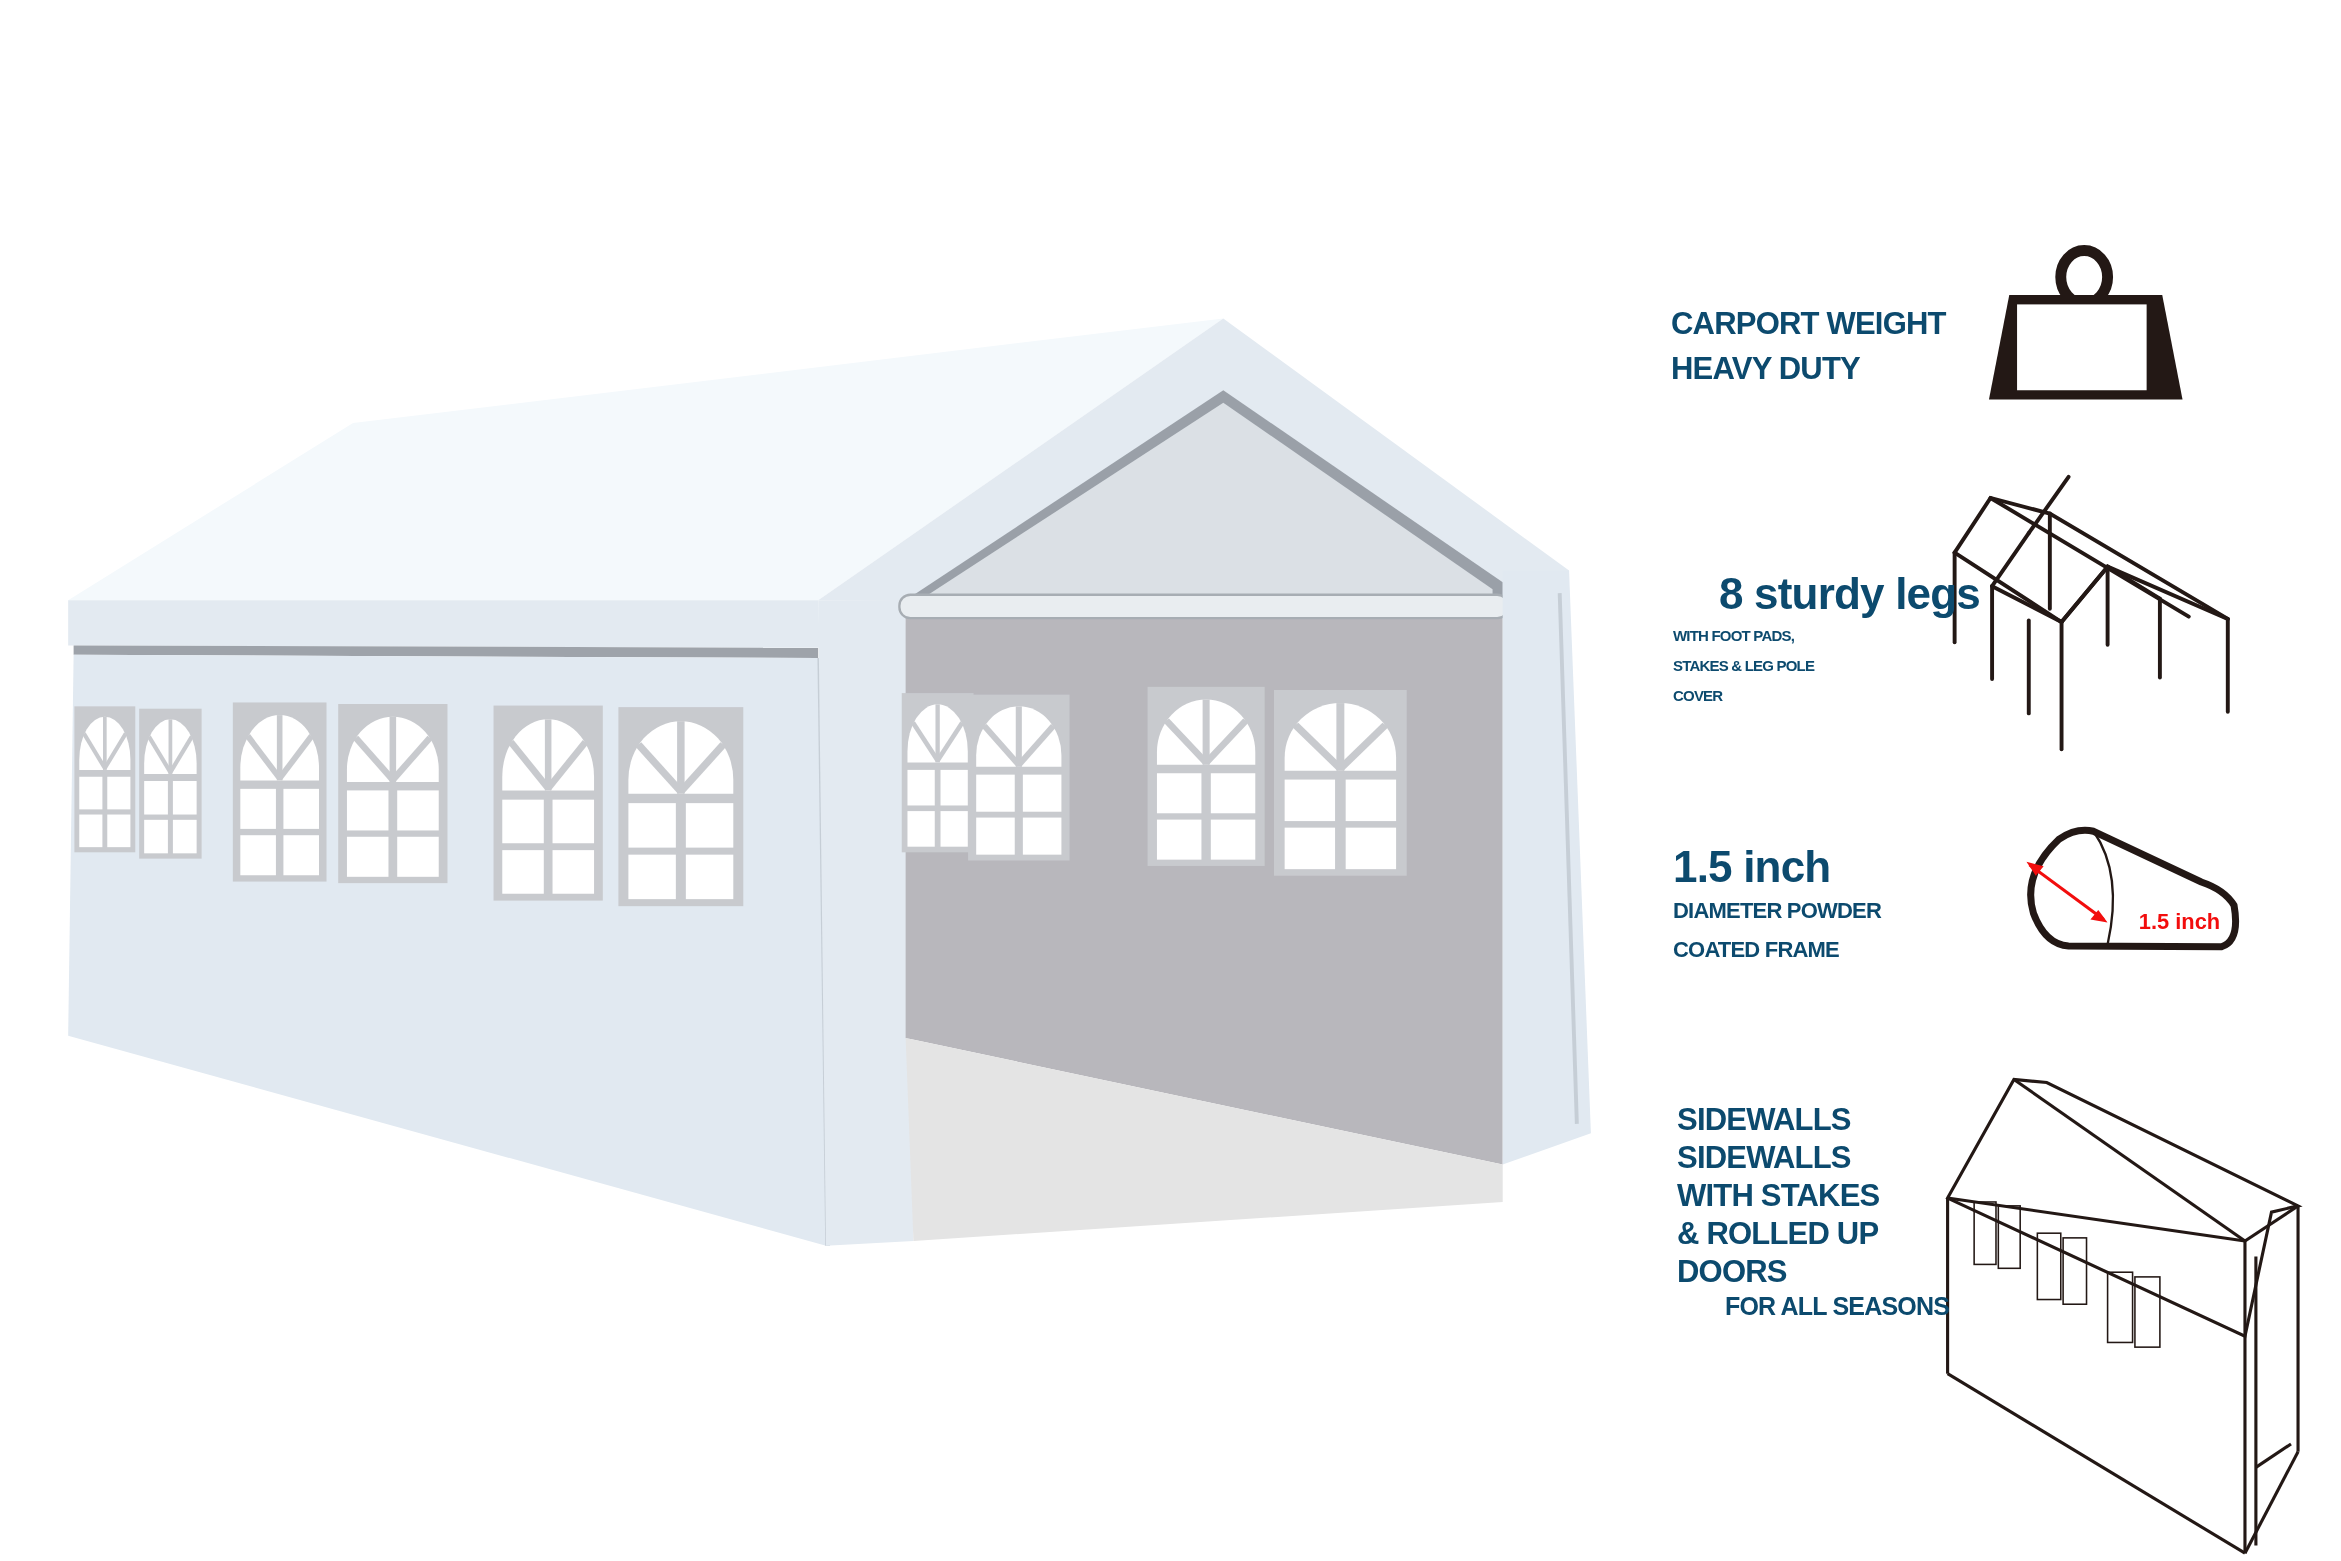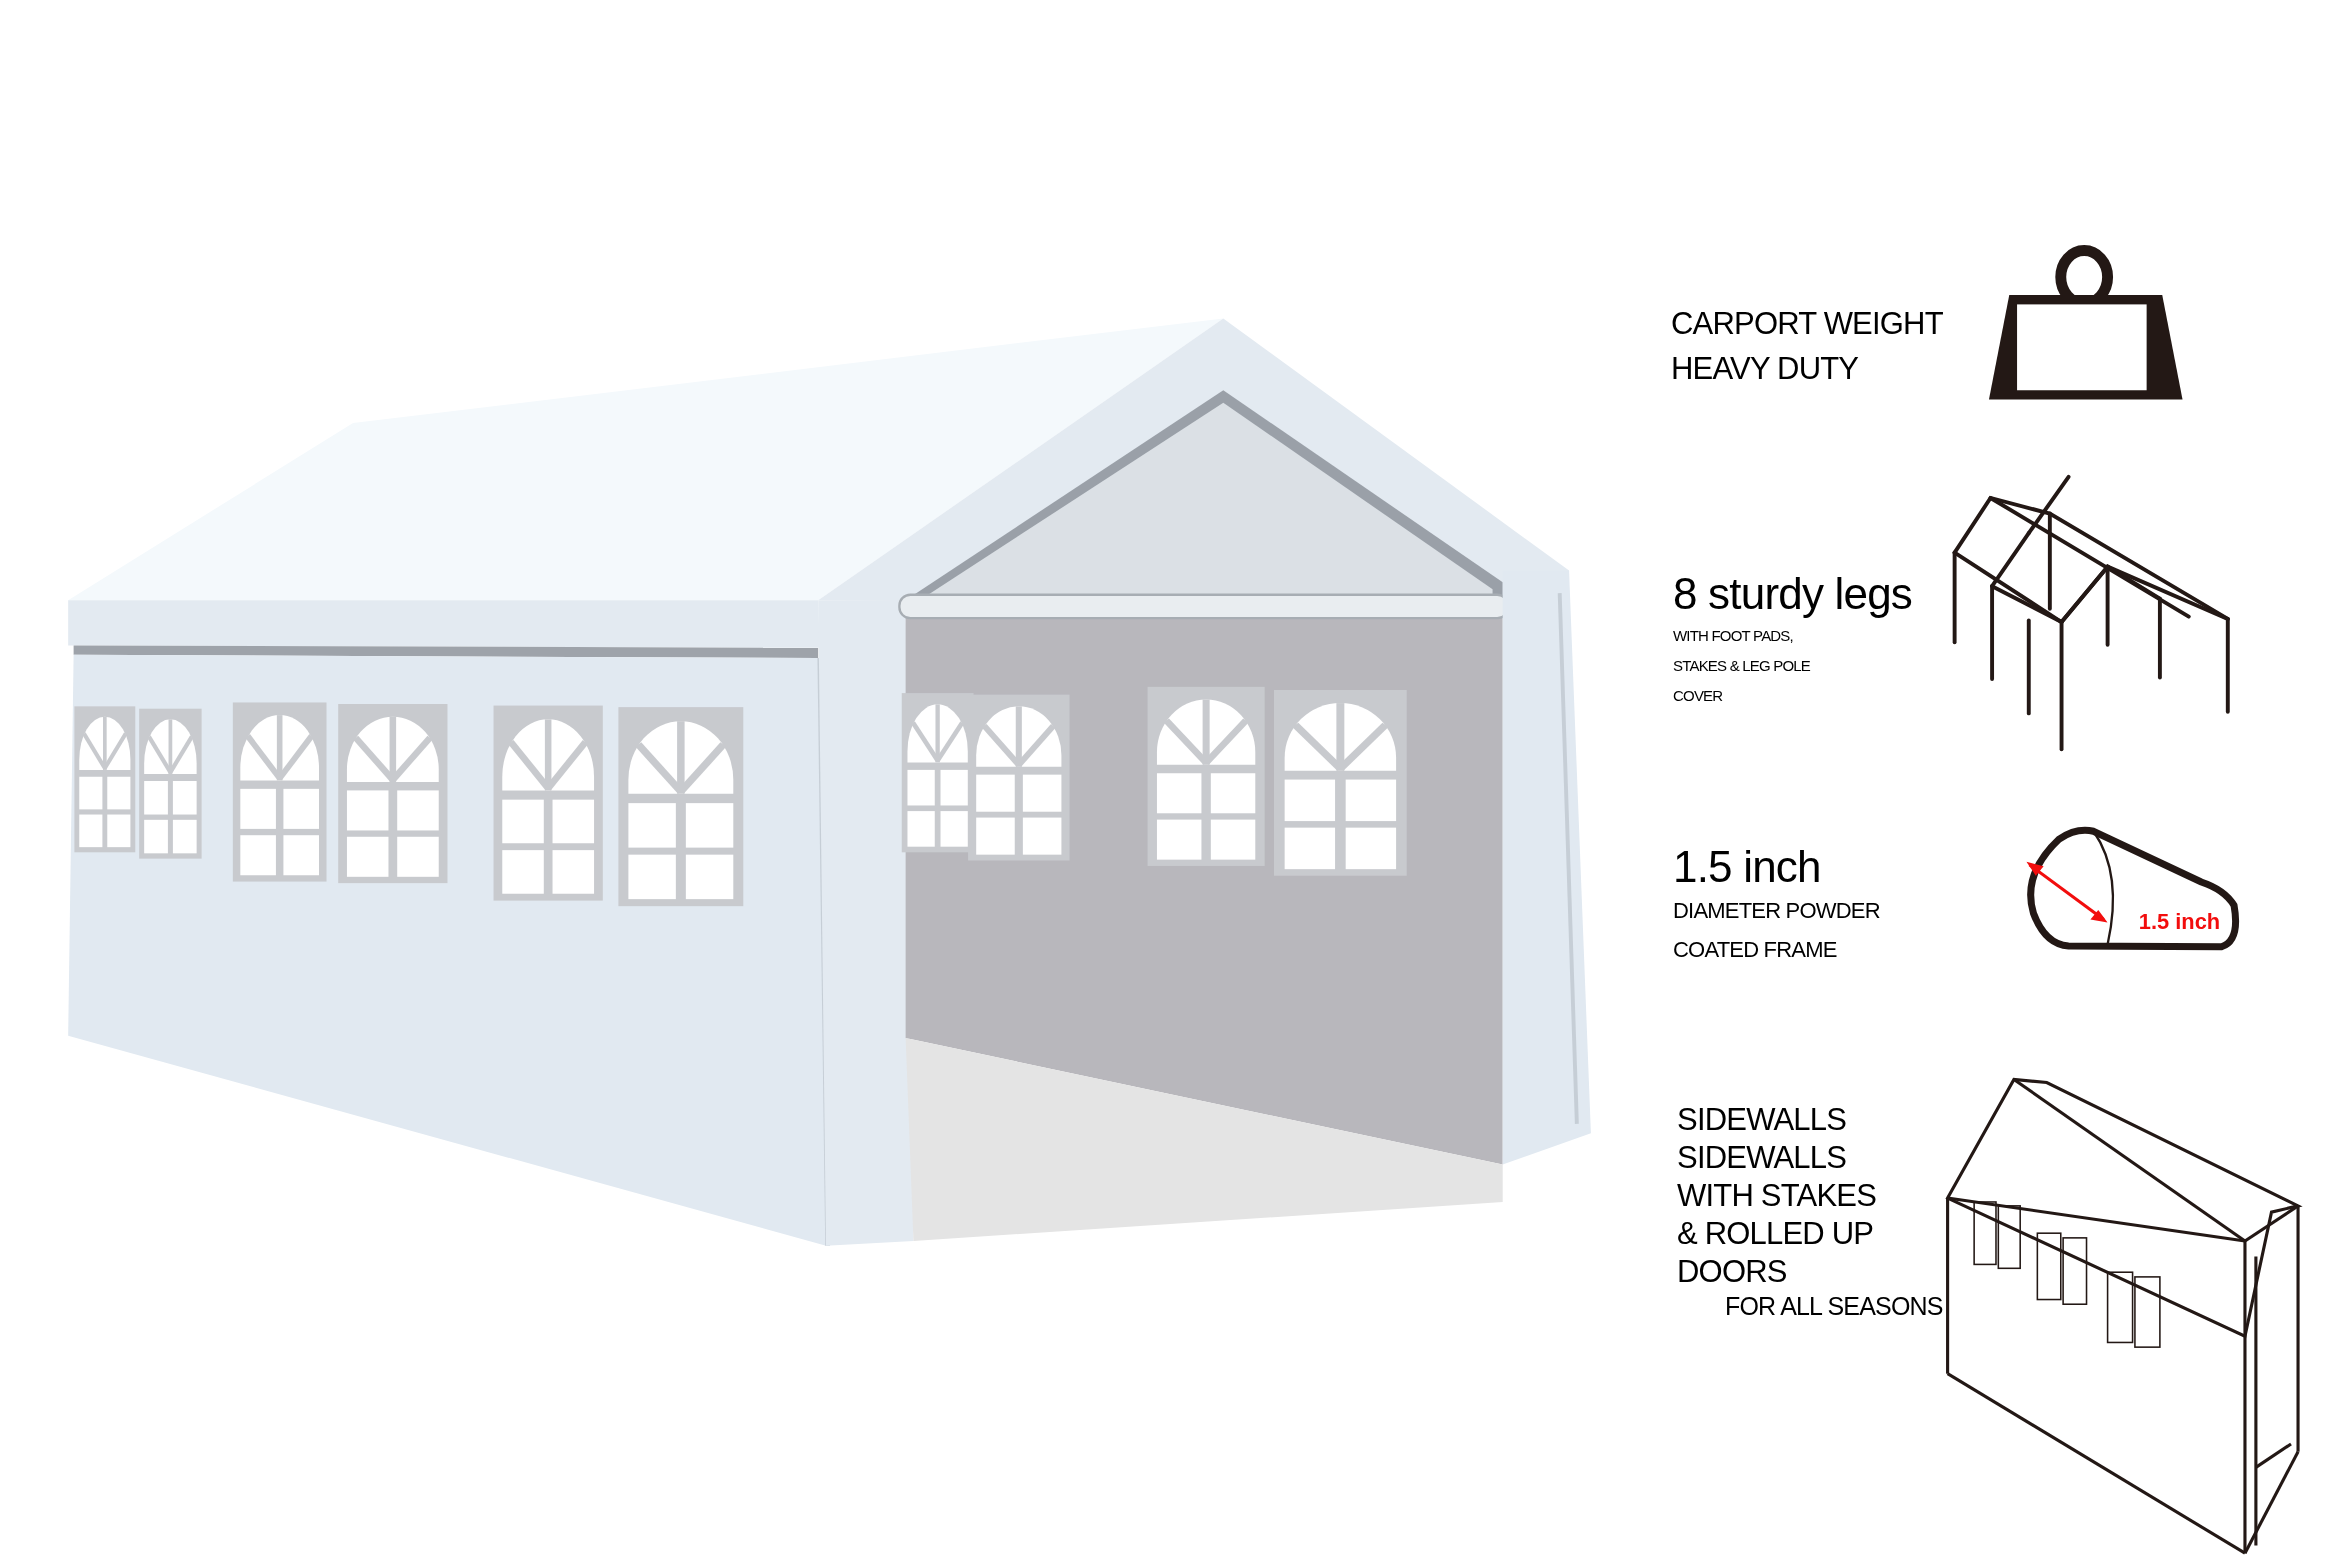--- a/index.html
+++ b/index.html
@@ -1,22 +1,22 @@
 <!DOCTYPE html>
 <html style="font-size:12.5px"><head>
 <meta charset="utf-8">
 <style>
   html, body { margin: 0; padding: 0; background: #ffffff; }
   body { width: 2342px; height: 1561px; position: relative; overflow: hidden; font-family: "Liberation Sans", sans-serif; }
   #stage { position: absolute; left: 0; top: 0; width: 2342px; height: 1561px; }
-  .feature { position: absolute; color: #000000; font-family: "Liberation Sans", sans-serif; font-weight: normal; letter-spacing: -0.8px; }
+  .feature { position: absolute; color: #0c4a6e; font-family: "Liberation Sans", sans-serif; font-weight: bold; letter-spacing: -0.8px; }
   .feature .line { display: block; white-space: nowrap; }
   .f-weight { left: 1671px; top: 301px; font-size: 31px; line-height: 45px; }
   .f-legs { left: 1673px; top: 566px; }
-  .f-legs .big { font-size: 44px; line-height: 55px; }
+  .f-legs .big { font-size: 44px; line-height: 55px; margin-left: 46px; }
   .f-legs .small { font-size: 15px; line-height: 30px; }
   .f-frame { left: 1673px; top: 843px; }
   .f-frame .big { font-size: 44px; line-height: 48px; }
   .f-frame .small { font-size: 22px; line-height: 39px; }
   .f-walls { left: 1677px; top: 1101px; }
   .f-walls .big { font-size: 31px; line-height: 38px; }
   .f-walls .small { font-size: 25px; line-height: 30px; margin-left: 48px; }
   .icon-label { font-family: "Liberation Sans", sans-serif; font-weight: bold; fill: #f20d0d; }
 </style>
 </head>

